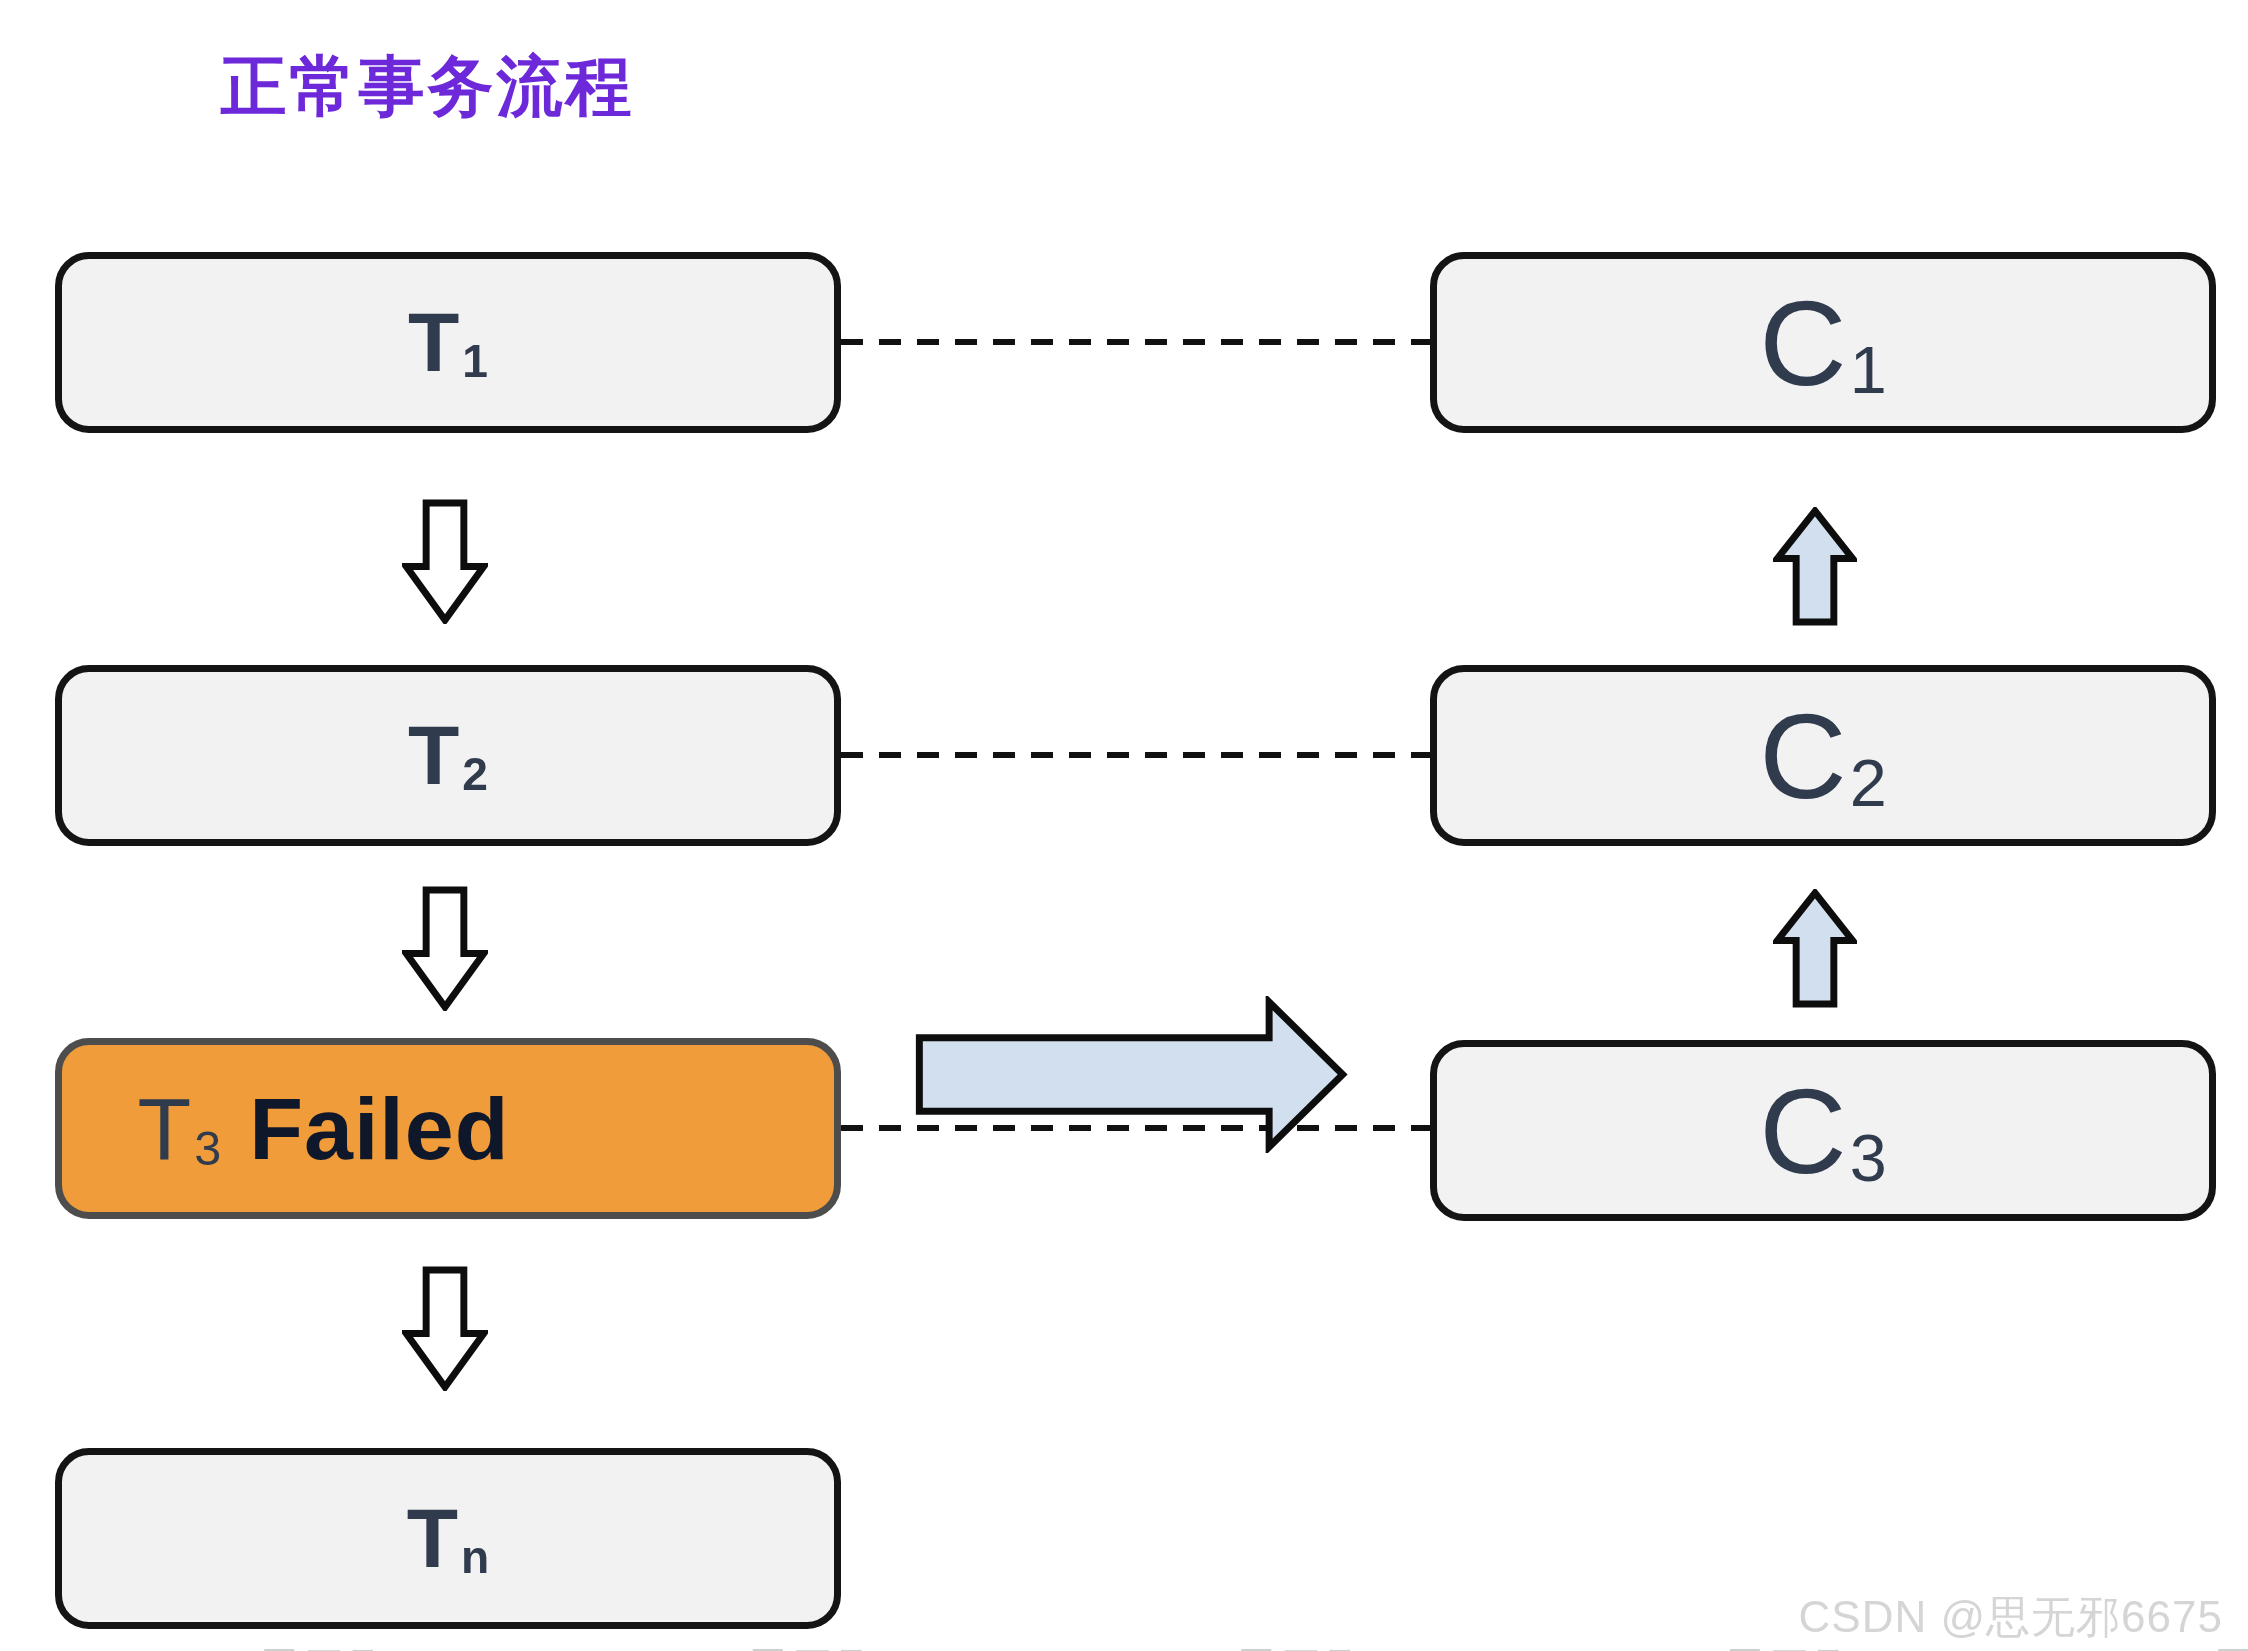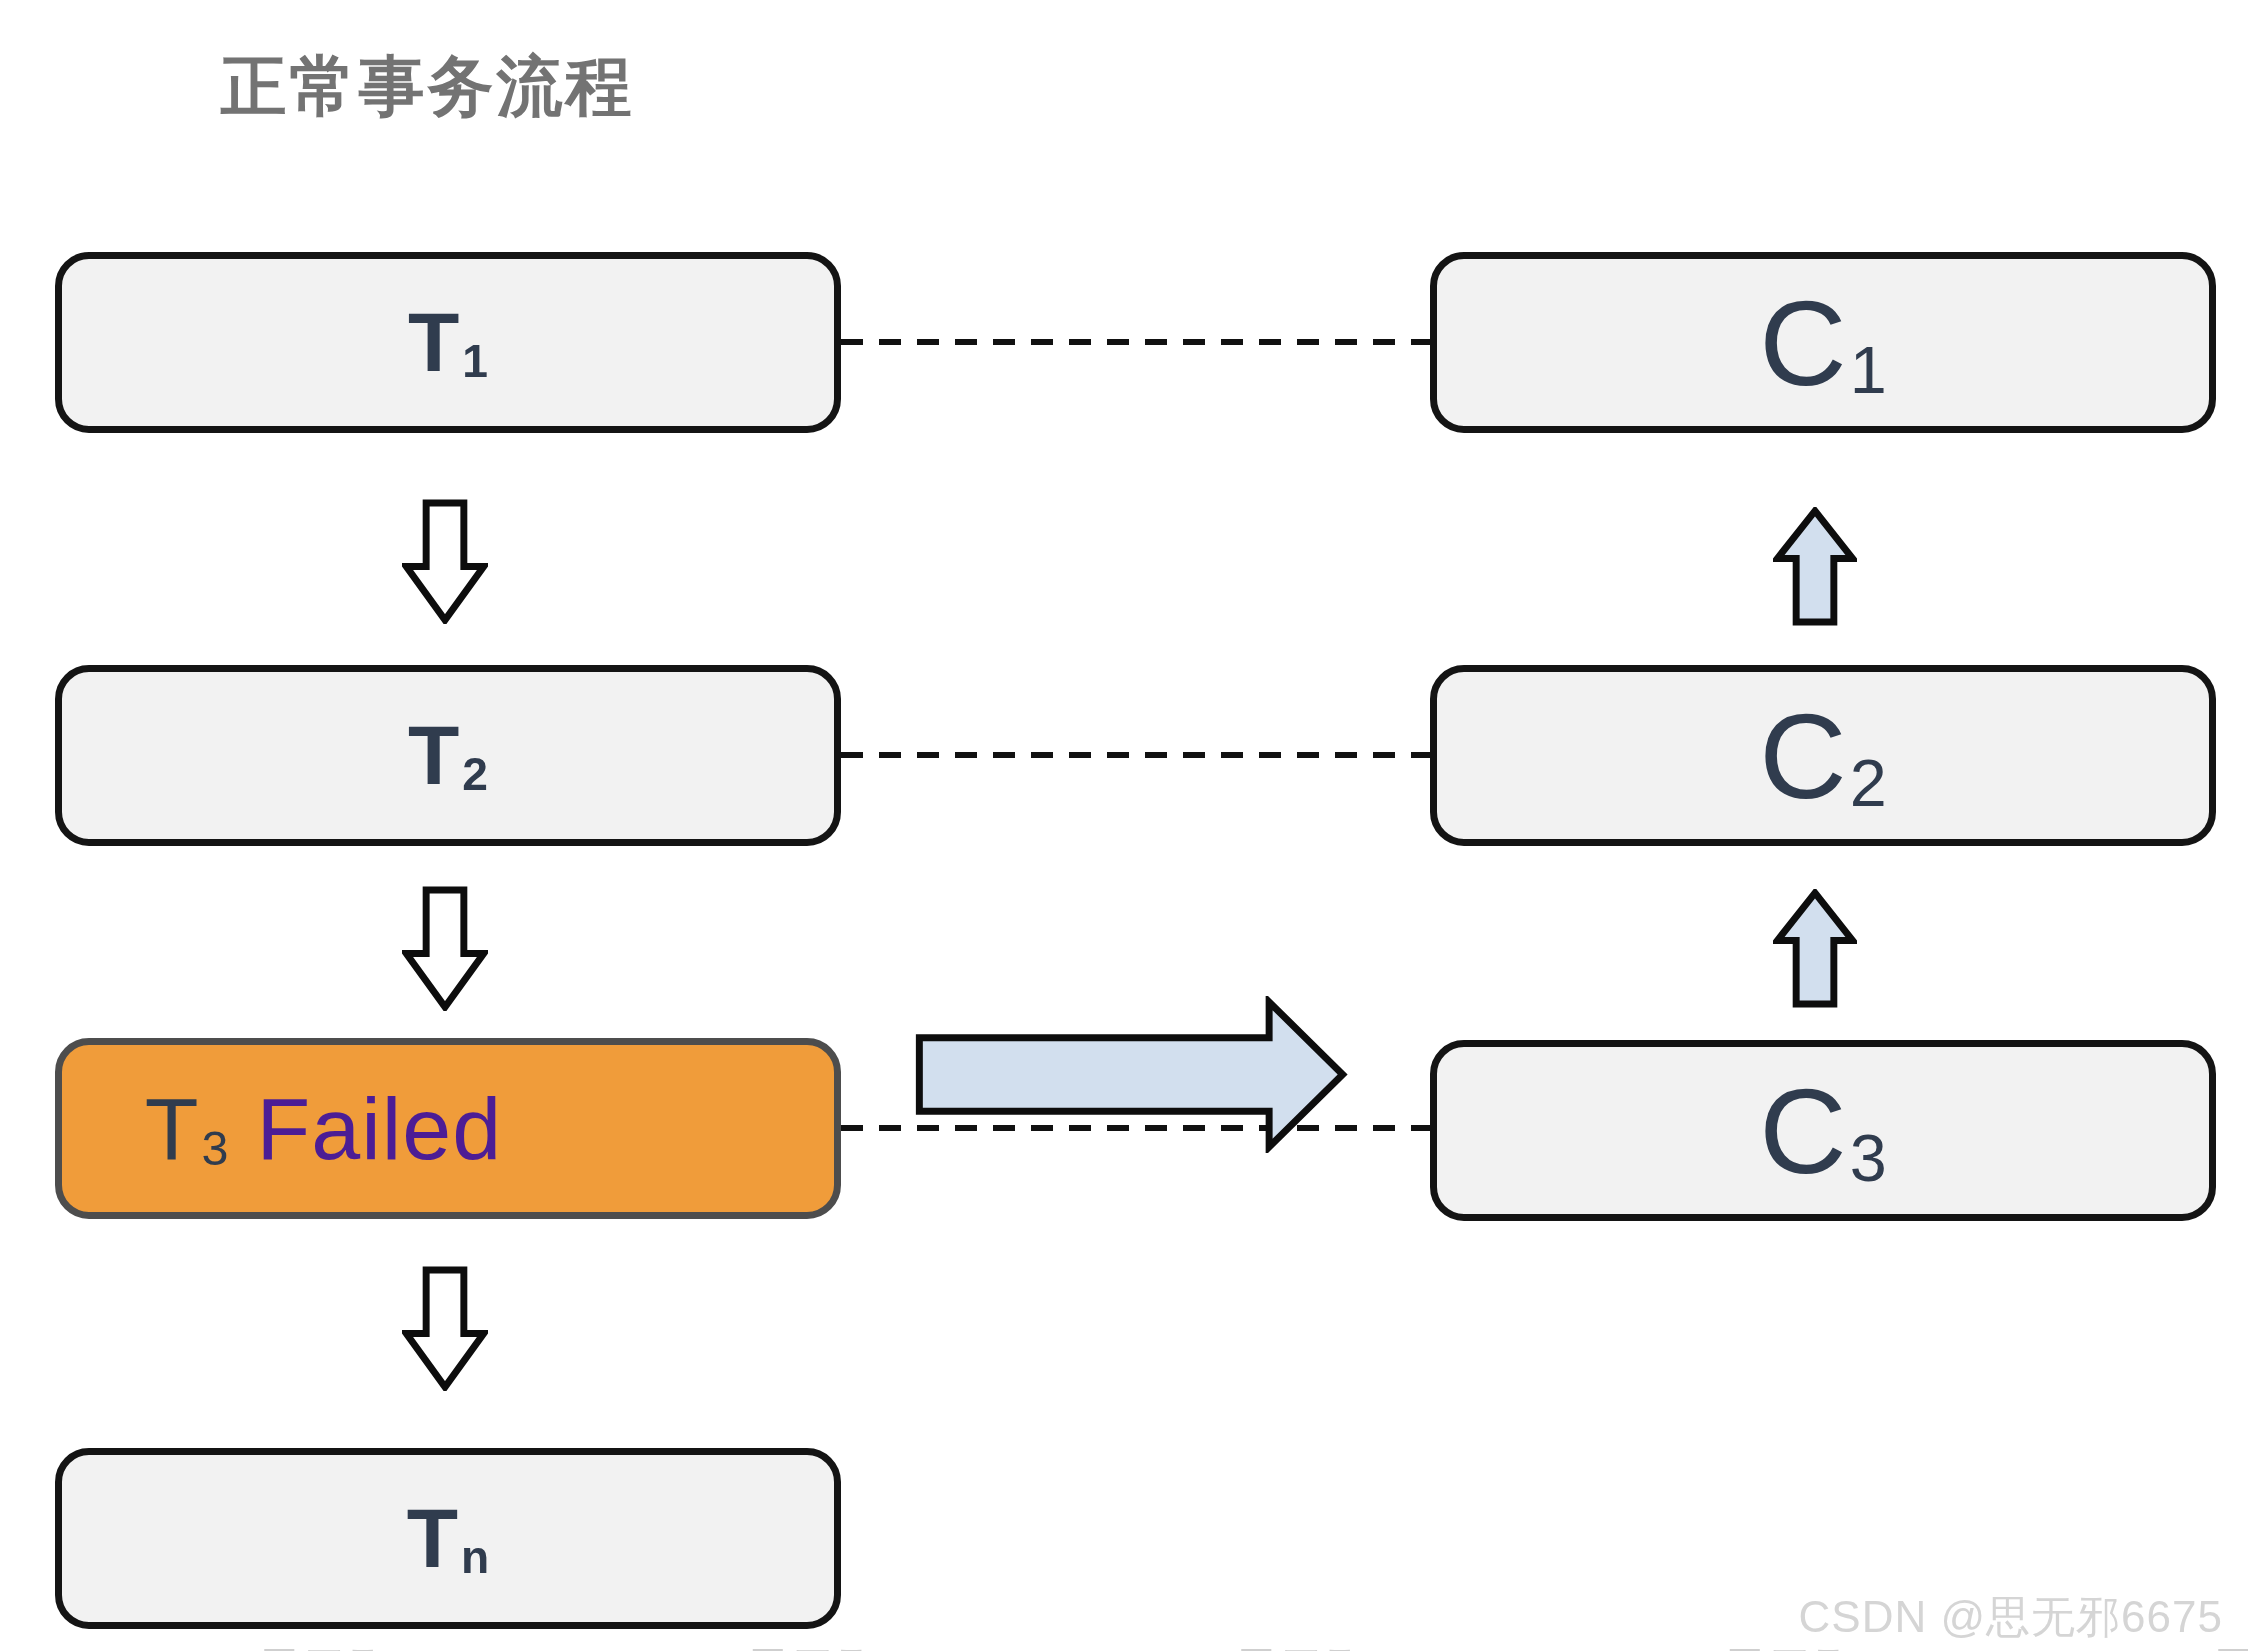--- a/index.html
+++ b/index.html
@@ -2,42 +2,42 @@
 <html style="--failed-fill: #f09c3a; --failed-border: #4d4d4d; --box-fill: #f2f2f2; --box-border: #141414; --arrow-blue: #d2dfee; --slate-text: #303c4e; --watermark-gray: #d5d5d5;"><head>
 <meta charset="utf-8">
 <style>
   html,body { margin:0; padding:0; background:#ffffff; }
   .canvas {
     position:relative; width:2249px; height:1652px; background:#ffffff;
     overflow:hidden; font-family:"Liberation Sans","DejaVu Sans",sans-serif;
   }
   .title {
     position:absolute; margin:0; width:617px; text-align:center;
-    font-size:66px; font-weight:700; color:#737373; letter-spacing:3px;
+    font-size:66px; font-weight:700; color:#6d28d9; letter-spacing:3px;
   }
   .title-left  { left:119px; top:42px; }
   .title-right { left:1473px; top:42px; }
 
   .node {
     position:absolute; width:786px; height:181px; box-sizing:border-box;
     background:var(--box-fill,#f2f2f2);
     border:7px solid var(--box-border,#141414);
     border-radius:34px;
     display:flex; align-items:center; justify-content:center;
     color:var(--slate-text,#303c4e);
   }
   .node .sub { font-size:0.55em; transform:translateY(0.40em); margin-left:3px; }
   .node-t { font-size:84px; font-weight:700; }
   .node-c { font-size:121px; font-weight:400; }
   .node-failed {
     background:var(--failed-fill,#f09c3a);
     border-color:var(--failed-border,#4d4d4d);
     font-size:88px; font-weight:400; padding-right:249px;
   }
-  .failed-label { font-weight:400; color:#4c1d95; margin-left:28px; letter-spacing:1px; }
+  .failed-label { font-weight:700; color:#0f172a; margin-left:28px; letter-spacing:1px; }
 
   .dash {
     position:absolute; left:841px; width:589px; height:6px;
     background:repeating-linear-gradient(90deg,#111 0 22px,transparent 22px 38px);
   }
 
   .arrow { position:absolute; }
   .hollow-arrow polygon { fill:#ffffff; stroke:#0d0d0d; stroke-width:7; stroke-linejoin:miter; }
   .blue-arrow  polygon { fill:var(--arrow-blue,#d2dfee); stroke:#0d0d0d; stroke-width:7; stroke-linejoin:miter; }
 

